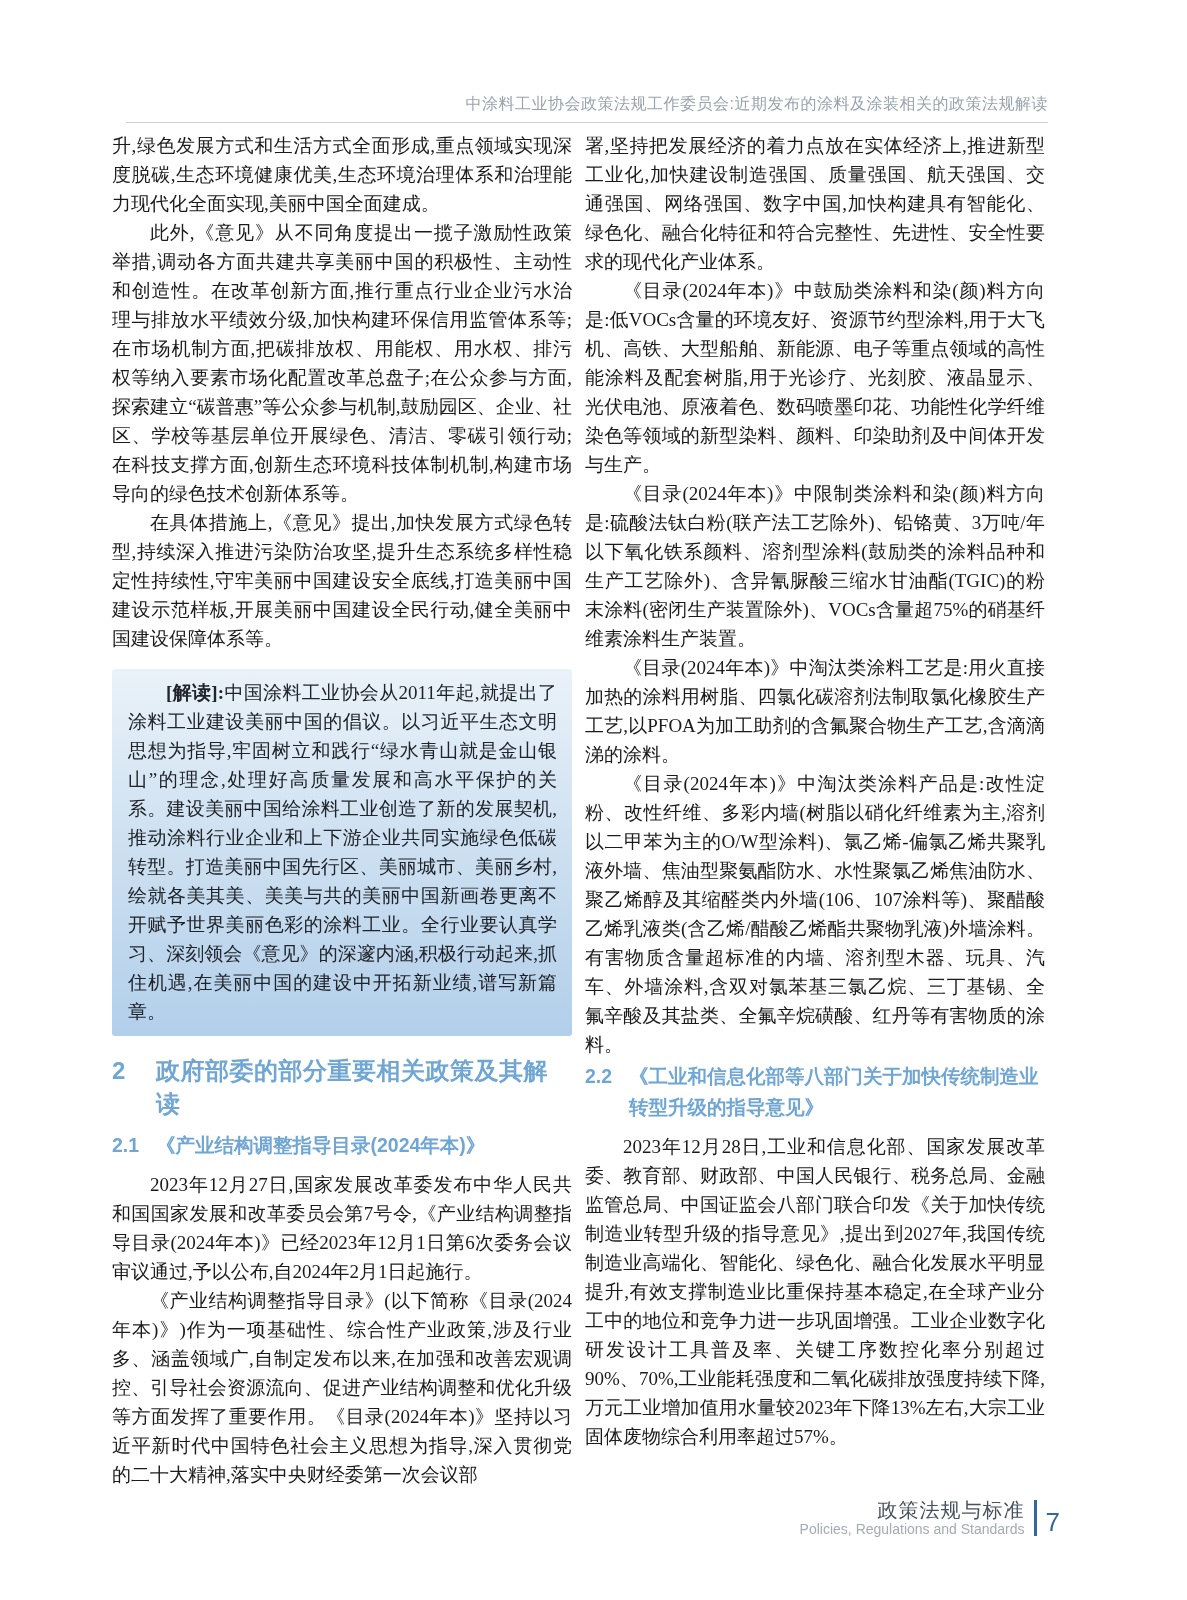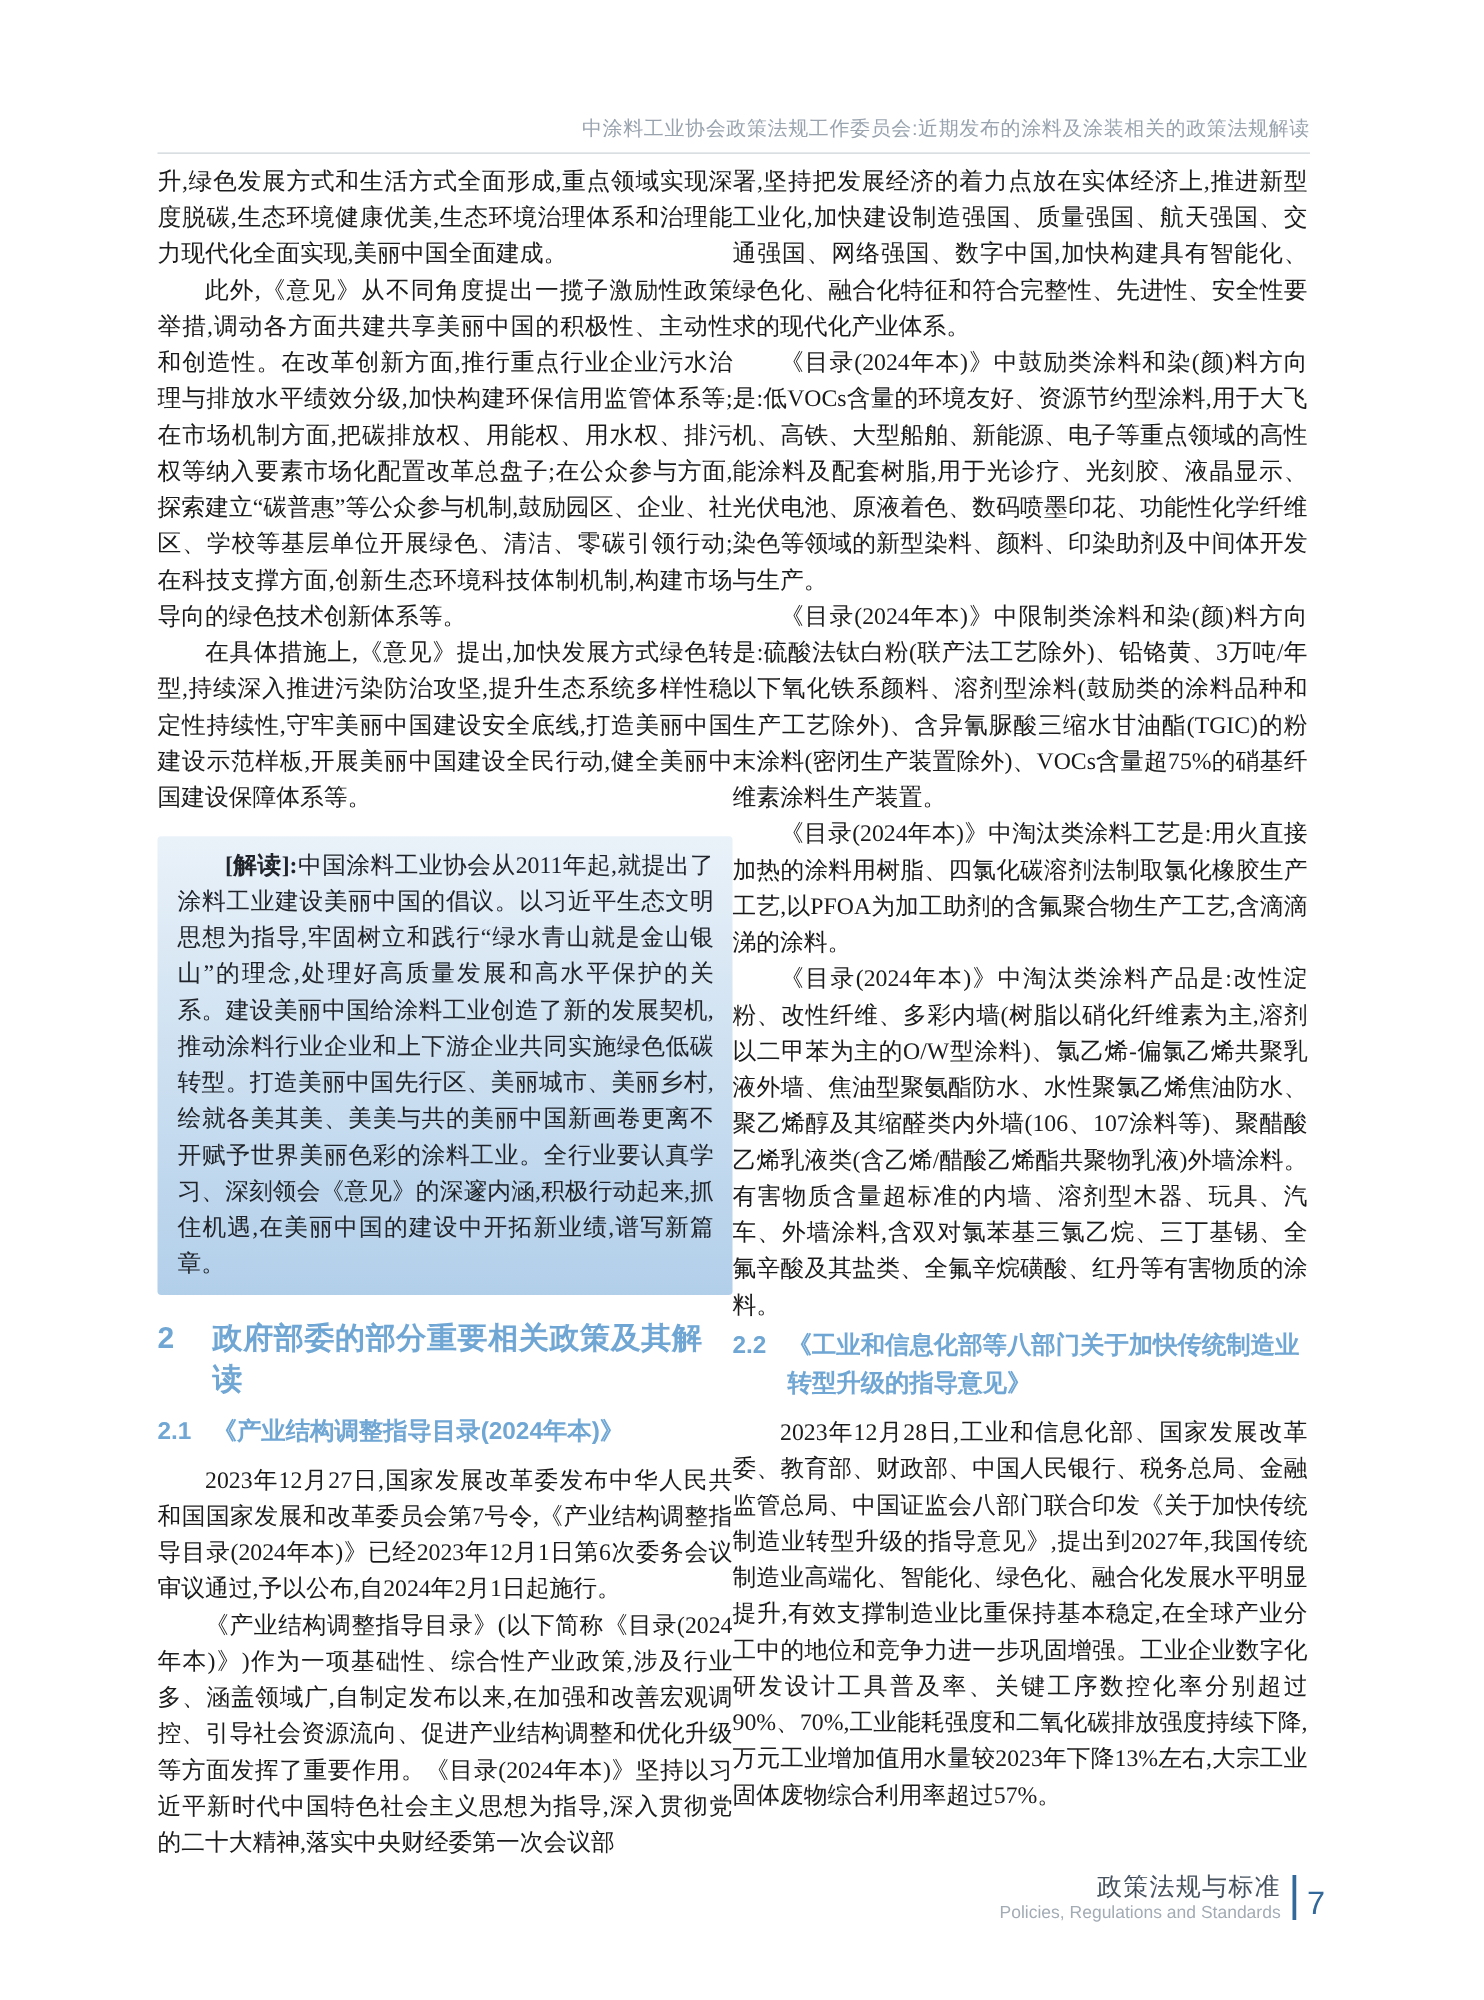--- a/index.html
+++ b/index.html
@@ -29,24 +29,24 @@
   }
   .header-rule{
     margin-top:8px;
     height:1px;
     background:#cdd3d8;
   }
   
   .columns{
     position:absolute;
     top:131px;
-    left:126px;
+    left:112px;
     width:933px;
     display:flex;
-    gap:0;
+    gap:13px;
   }
   .col{width:460px;}
   .body-text{
     margin:0;
     font-size:19px;
     line-height:29px;
     color:#1b1b1b;
     text-align:justify;
     text-justify:inter-ideograph;
   }

